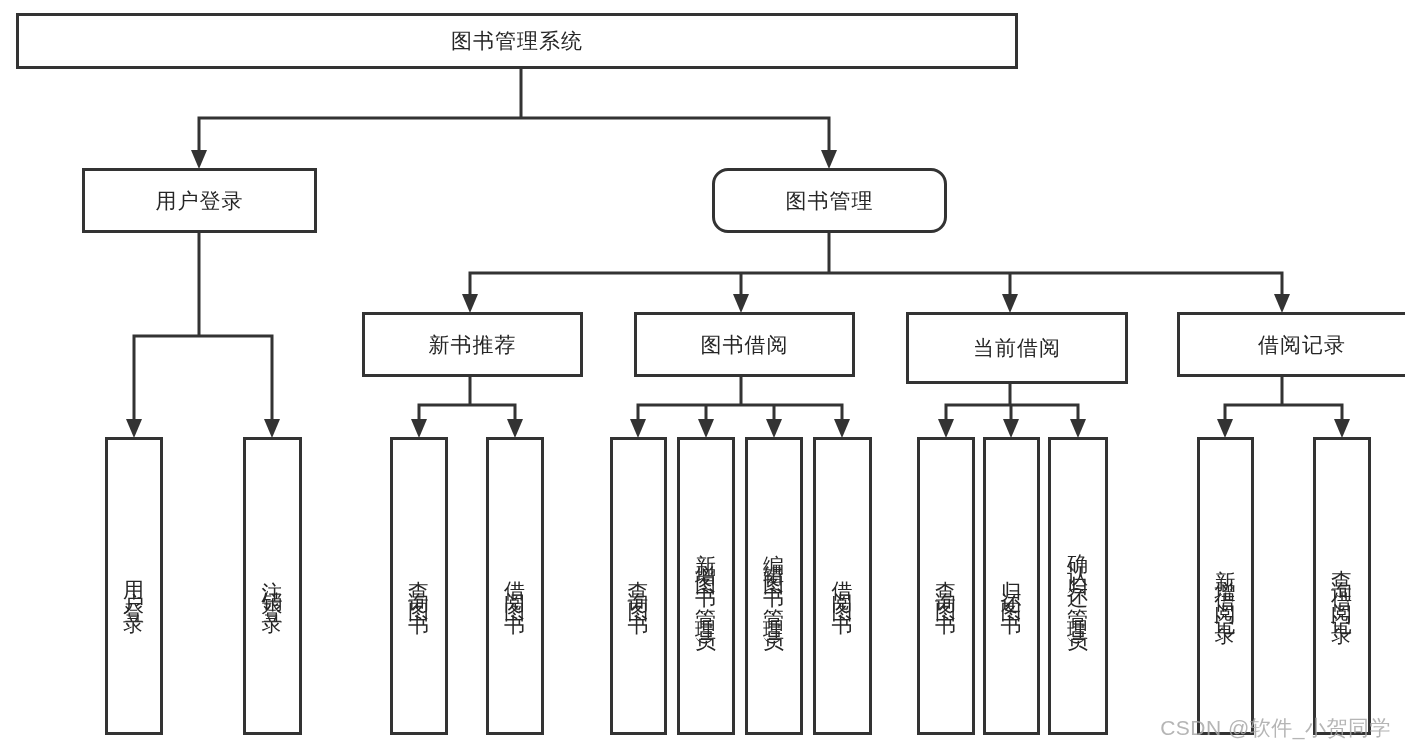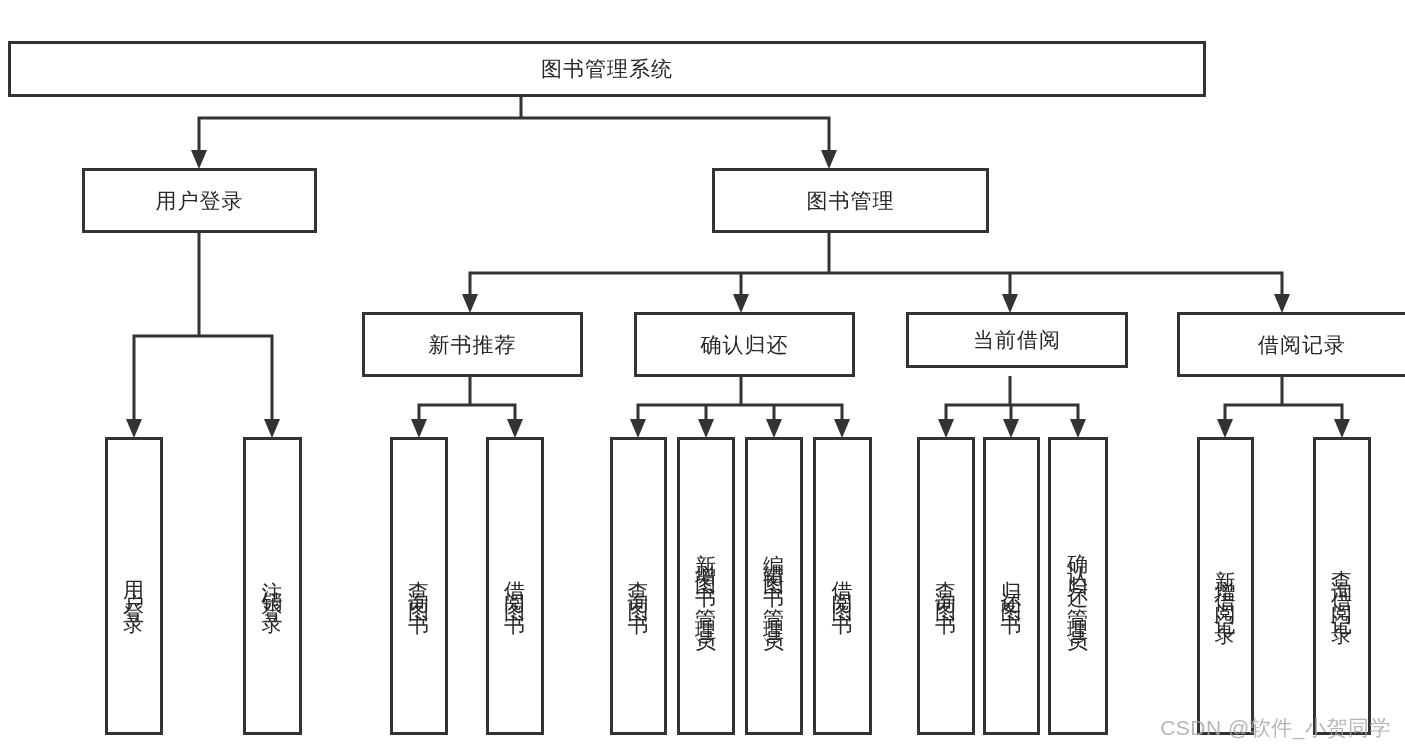--- a/index.html
+++ b/index.html
@@ -39,26 +39,26 @@
 
   .v-box {
     writing-mode: vertical-rl;
     text-orientation: upright;
     letter-spacing: 11px;
     line-height: 1;
     white-space: normal;
   }
 
   
-  .root    { left: 8px;   top: 13px;  width: 1198px; height: 56px; margin-top: 28px; }
+  .root    { left: 16px;   top: 13px;  width: 1002px; height: 56px; }
   .n-l2-0  { left: 82px;   top: 168px; width: 235px;  height: 65px; }
-  .n-l2-1  { left: 712px;  top: 168px; width: 277px;  height: 65px; }
+  .n-l2-1  { left: 712px;  top: 168px; width: 235px;  height: 65px; border-radius: 16px; }
   .n-l3-0  { left: 362px;  top: 312px; width: 221px;  height: 65px; }
   .n-l3-1  { left: 634px;  top: 312px; width: 221px;  height: 65px; }
-  .n-l3-2  { left: 906px;  top: 312px; width: 222px;  height: 56px; }
+  .n-l3-2  { left: 906px;  top: 312px; width: 222px;  height: 72px; }
   .n-l3-3  { left: 1177px; top: 312px; width: 250px;  height: 65px; }
 
   .leaf    { top: 437px; height: 298px; }
   .lf-0  { left: 105px;  width: 58px; }
   .lf-1  { left: 243px;  width: 59px; }
   .lf-2  { left: 390px;  width: 58px; }
   .lf-3  { left: 486px;  width: 58px; }
   .lf-4  { left: 610px;  width: 57px; }
   .lf-5  { left: 677px;  width: 58px; }
   .lf-6  { left: 745px;  width: 58px; }
@@ -142,21 +142,21 @@
       <polygon points="1342,438 1334,419 1350,419"></polygon>
     </g>
   </svg>
 
   <div class="box h-box root">图书管理系统</div>
 
   <div class="box h-box n-l2-0">用户登录</div>
   <div class="box h-box n-l2-1">图书管理</div>
 
   <div class="box h-box n-l3-0">新书推荐</div>
-  <div class="box h-box n-l3-1">确认归还</div>
+  <div class="box h-box n-l3-1">图书借阅</div>
   <div class="box h-box n-l3-2">当前借阅</div>
   <div class="box h-box n-l3-3">借阅记录</div>
 
   <div class="box v-box leaf lf-0">用户登录</div>
   <div class="box v-box leaf lf-1">注销登录</div>
   <div class="box v-box leaf lf-2">查询图书</div>
   <div class="box v-box leaf lf-3">借阅图书</div>
   <div class="box v-box leaf lf-4">查询图书</div>
   <div class="box v-box leaf lf-5">新增图书（管理员）</div>
   <div class="box v-box leaf lf-6">编辑图书（管理员）</div>

